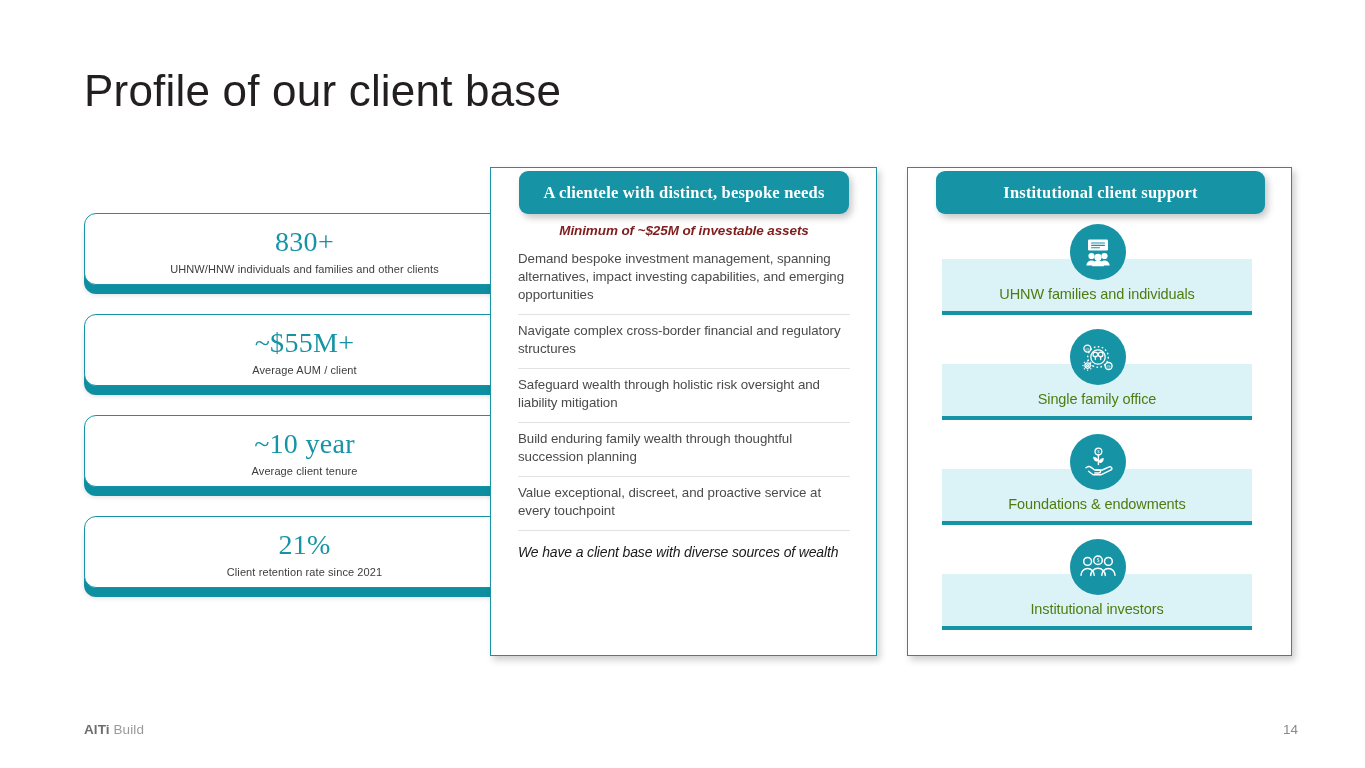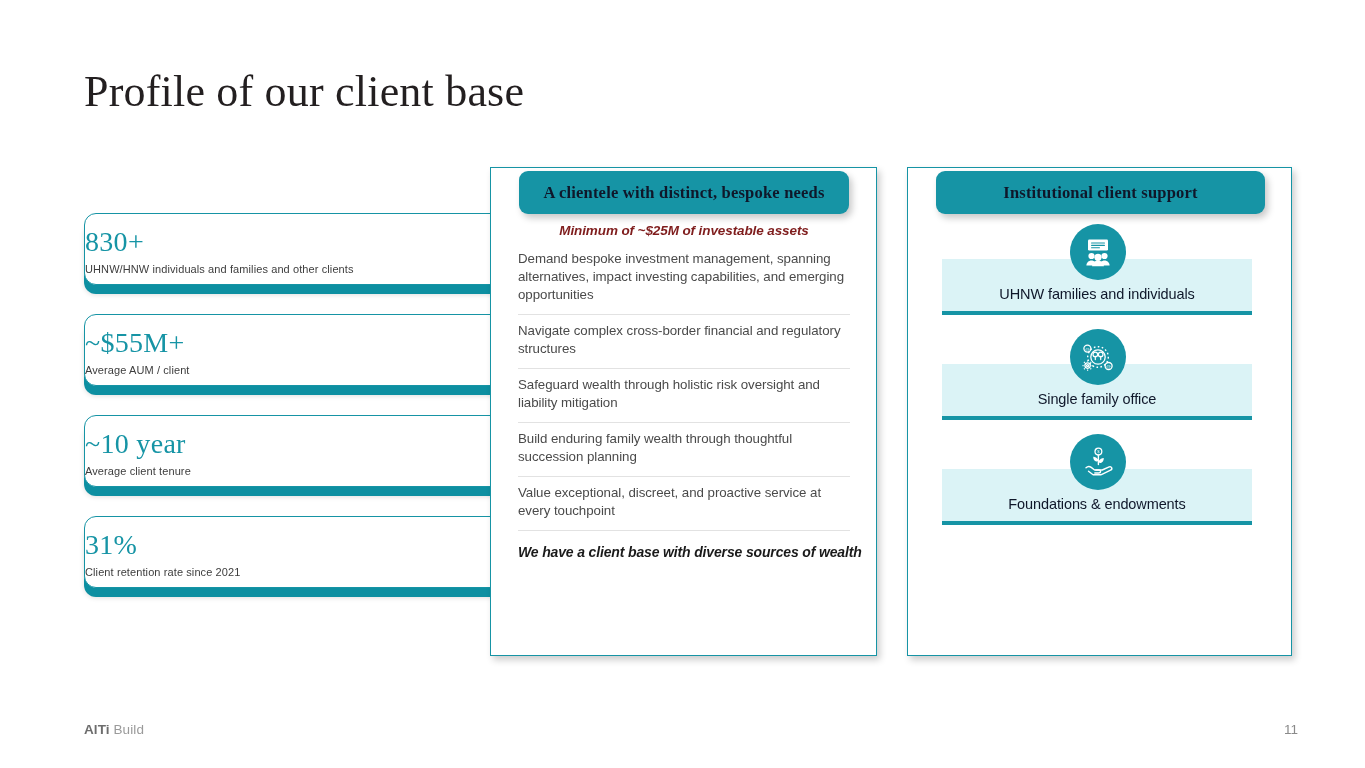--- a/index.html
+++ b/index.html
@@ -14,21 +14,21 @@
     overflow: hidden;
     font-family: "Liberation Sans", sans-serif;
     -webkit-font-smoothing: antialiased;
   }
 
   
   .slide-title {
     position: absolute;
     left: 84px;
     top: 66px;
-    font-family: Liberation Serif, serif;
+    font-family: Liberation Sans, sans-serif;
     font-size: 44px;
     font-weight: 400;
     color: #231f20;
     letter-spacing: 0.2px;
     white-space: nowrap;
   }
 
   
   .stats-col {
     position: absolute;
@@ -38,20 +38,21 @@
   }
   .stat-card {
     position: relative;
     width: 441px;
     height: 72px;
     box-sizing: border-box;
     background: #ffffff;
     border: 1.6px solid #1694A5;
     border-radius: 12px;
     margin-bottom: 29px;
+    text-align: center;
     box-shadow: 0 9px 0 0 #0d8fa1, 0 10px 5px rgba(0,0,0,0.13);
   }
   .stat-value {
     font-family: "Liberation Serif", serif;
     font-size: 28px;
     color: #1694A5;
     line-height: 1;
     padding-top: 14px;
     letter-spacing: 0.3px;
   }
@@ -81,21 +82,21 @@
     top: 167px;
     width: 385px;
     height: 489px;
   }
   .panel-banner {
     position: absolute;
     top: 3px;
     height: 43px;
     background: #1694A5;
     border-radius: 9px;
-    color: #0f172a;
+    color: #ffffff;
     font-family: "Liberation Serif", serif;
     font-weight: 700;
     font-size: 16.5px;
     display: flex;
     align-items: center;
     justify-content: center;
     letter-spacing: 0.2px;
     box-shadow: 3px 4px 7px rgba(0,0,0,0.22);
   }
   #panel-middle .panel-banner {
@@ -127,21 +128,21 @@
     font-size: 13.3px;
     color: #4a4a4a;
     line-height: 18px;
     padding: 4px 0 10px 0;
     border-bottom: 1px solid #e2e2e2;
     margin-bottom: 3px;
     letter-spacing: -0.05px;
   }
   .needs-footer {
     font-size: 14px;
-    font-weight: 700;
+    font-weight: 400;
     font-style: italic;
     color: #1a1a1a;
     padding-top: 10px;
     letter-spacing: -0.15px;
     white-space: nowrap;
   }
 
   
   .inst-list {
     position: absolute;
@@ -163,21 +164,21 @@
     border-bottom: 4px solid #1694A5;
     box-sizing: border-box;
   }
   .inst-label {
     position: absolute;
     left: 0;
     top: 62px;
     width: 310px;
     text-align: center;
     font-size: 14.5px;
-    color: #0f172a;
+    color: #4d7c0f;
     letter-spacing: -0.1px;
   }
   .inst-icon {
     position: absolute;
     left: 50%;
     top: 0px;
     margin-left: -28px;
     width: 56px;
     height: 56px;
     border-radius: 50%;
@@ -225,21 +226,21 @@
     <div class="stat-value">~$55M+</div>
     <div class="stat-label">Average AUM / client</div>
   </div>
 
   <div class="stat-card">
     <div class="stat-value">~10 year</div>
     <div class="stat-label">Average client tenure</div>
   </div>
 
   <div class="stat-card">
-    <div class="stat-value">31%</div>
+    <div class="stat-value">21%</div>
     <div class="stat-label">Client retention rate since 2021</div>
   </div>
 
 </div>
 
 <div class="panel" id="panel-middle">
 
   <div class="panel-banner">A clientele with distinct, bespoke needs</div>
 
   <div class="needs-body">
@@ -313,19 +314,36 @@
           <path d="M17.4 10.2v9.4" stroke="#ffffff" stroke-width="1.4" stroke-linecap="round"></path>
           <path d="M17.4 14.8c-1.6-2.9-5.1-3.1-5.1-3.1s-.4 3.4 2.3 4.6c1.4.6 2.8-.2 2.8-.2z" fill="#ffffff"></path>
           <path d="M17.6 16.2c1.6-2.9 5.1-3.1 5.1-3.1s.4 3.4-2.3 4.6c-1.4.6-2.8-.2-2.8-.2z" fill="#ffffff"></path>
           <path d="M5 22.8c1.6-1.6 3.7-1.6 5.2-.4l3.4 2.6h4.3c1 0 1.7.7 1.7 1.5s-.7 1.5-1.7 1.5h-4.1" stroke="#ffffff" stroke-width="1.4" stroke-linecap="round" stroke-linejoin="round" fill="none"></path>
           <path d="M14.8 25h6.4l7-3.1c1-.45 2.1-.1 2.5.8.4.9-.1 1.9-1.1 2.4l-8.7 4.2c-.8.4-1.5.5-2.3.5h-6.5l-4.6-3.6" stroke="#ffffff" stroke-width="1.4" stroke-linecap="round" stroke-linejoin="round" fill="none"></path>
         </svg>
       </div>
       <div class="inst-label">Foundations &amp; endowments</div>
     </div>
 
+    <div class="inst-item">
+      <div class="inst-box"></div>
+      <div class="inst-icon">
+        <svg width="36" height="30" viewBox="0 0 36 30" fill="none">
+          <g stroke="#ffffff" stroke-width="1.5" fill="none" stroke-linecap="round" stroke-linejoin="round">
+            <circle cx="7.6" cy="9.4" r="3.9"></circle>
+            <path d="M1 23.2c0-3.7 2.9-6.6 6.6-6.6s6.6 2.9 6.6 6.6"></path>
+            <circle cx="28.4" cy="9.4" r="3.9"></circle>
+            <path d="M21.8 23.2c0-3.7 2.9-6.6 6.6-6.6s6.6 2.9 6.6 6.6"></path>
+            <circle cx="18" cy="8.2" r="4.3"></circle>
+            <path d="M10.7 23.6c0-4 3.3-7.3 7.3-7.3s7.3 3.3 7.3 7.3"></path>
+          </g>
+          <text x="18" y="10" font-family="Liberation Serif, serif" font-size="5.4" fill="#ffffff" text-anchor="middle">$</text>
+        </svg>
+      </div>
+      <div class="inst-label">Institutional investors</div>
+    </div>
 
   </div>
 </div>
 
 <div class="footer-brand"><span class="brand-strong">AlTi</span><span> Build</span></div>
 
-<div class="page-number">11</div>
+<div class="page-number">14</div>
 
 </body></html>

